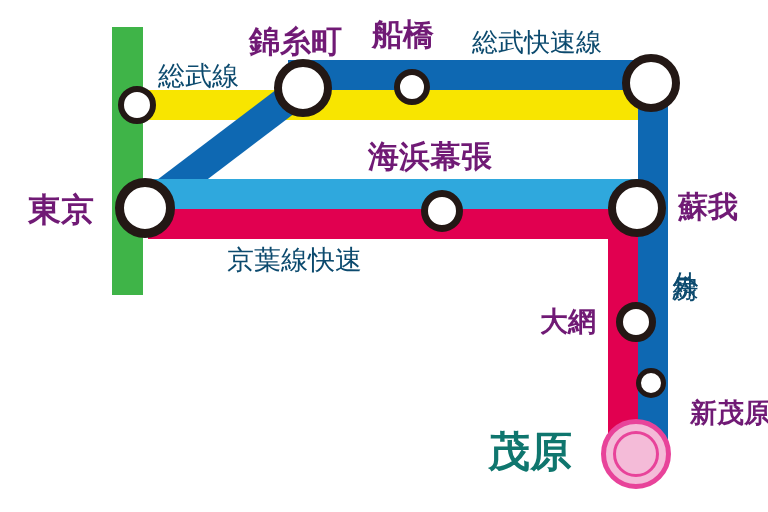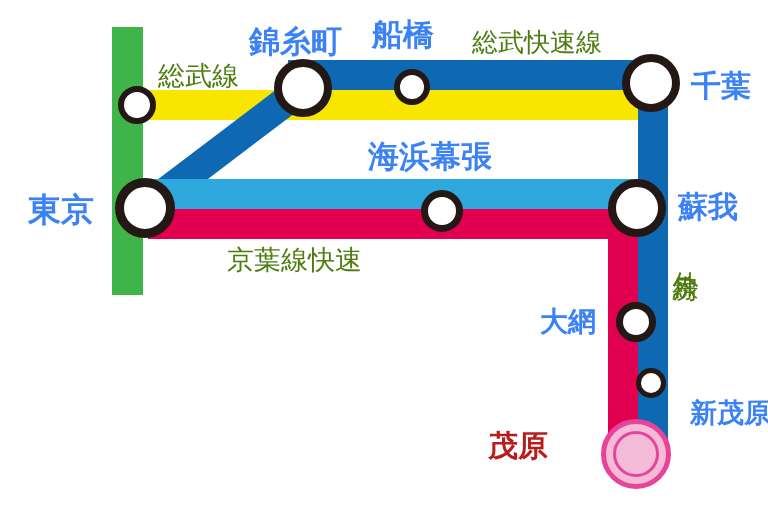--- a/index.html
+++ b/index.html
@@ -2,22 +2,22 @@
 <html><head>
 <meta charset="utf-8">
 <style>
   html,body{margin:0;padding:0;background:#ffffff;}
   #map{
     position:relative;width:768px;height:512px;background:#ffffff;overflow:hidden;
     font-family:"DejaVu Sans",sans-serif;
   }
   .band{position:absolute;}
   .circle{position:absolute;border-radius:50%;background:#ffffff;border-style:solid;box-sizing:border-box;}
-  .st-label{position:absolute;font-weight:700;color:#3b82f6;line-height:1;white-space:nowrap;letter-spacing:0px;}
-  .ln-label{position:absolute;font-weight:400;color:#4d7c0f;line-height:1;white-space:nowrap;letter-spacing:0px;text-align:center;}
+  .st-label{position:absolute;font-weight:700;color:#701a75;line-height:1;white-space:nowrap;letter-spacing:0px;}
+  .ln-label{position:absolute;font-weight:400;color:#0c4a6e;line-height:1;white-space:nowrap;letter-spacing:0px;text-align:center;}
   .vert{writing-mode:vertical-rl;text-orientation:upright;letter-spacing:2px;}
   .ring-inner{position:absolute;left:50%;top:50%;transform:translate(-50%,-50%);
     border-radius:50%;border-style:solid;background:transparent;box-sizing:border-box;}
 </style>
 </head>
 <body>
 
 <div id="map">
 
   <div class="band" style="left: 112px; top: 27px; width: 31px; height: 268px; background-color: rgb(63, 180, 72);"></div>
@@ -45,31 +45,30 @@
 
   <div class="ln-label vert" style="left:673px;top:251px;font-size:26px;">外房線</div>
 
 
   <div class="st-label" style="left:28px;top:193px;font-size:33px;">東京</div>
 
   <div class="st-label" style="left:249px;top:26px;font-size:31px;">錦糸町</div>
 
   <div class="st-label" style="left:372px;top:19px;font-size:31px;">船橋</div>
 
-  <div class="st-label" style="left:691px;top:71px;font-size:30px;">千葉</div>
 
   <div class="st-label" style="left:368px;top:141px;font-size:31px;">海浜幕張</div>
 
   <div class="st-label" style="left:678px;top:192px;font-size:30px;">蘇我</div>
 
   <div class="st-label" style="left:540px;top:308px;font-size:28px;text-align:right;">大網</div>
 
   <div class="st-label" style="left:690px;top:370px;font-size:27px;margin-top:29px;">新茂原</div>
 
-  <div class="st-label" style="left: 488px; top: 431px; font-size: 30px; color: #b91c1c;">茂原</div>
+  <div class="st-label" style="left: 488px; top: 431px; font-size: 42px; color: #0f766e;">茂原</div>
 
   <div class="circle" style="left: 118px; top: 86px; width: 38px; height: 38px; border-width: 6px; border-color: rgb(35, 24, 21);"></div>
 
   <div class="circle" style="left: 115px; top: 178px; width: 60px; height: 60px; border-width: 9px; border-color: rgb(35, 24, 21);"></div>
 
   <div class="circle" style="left: 274px; top: 59px; width: 58px; height: 58px; border-width: 8px; border-color: rgb(35, 24, 21);"></div>
 
   <div class="circle" style="left: 394px; top: 69px; width: 36px; height: 36px; border-width: 6px; border-color: rgb(35, 24, 21);"></div>
 
   <div class="circle" style="left: 622px; top: 54px; width: 58px; height: 58px; border-width: 8px; border-color: rgb(35, 24, 21);"></div>

